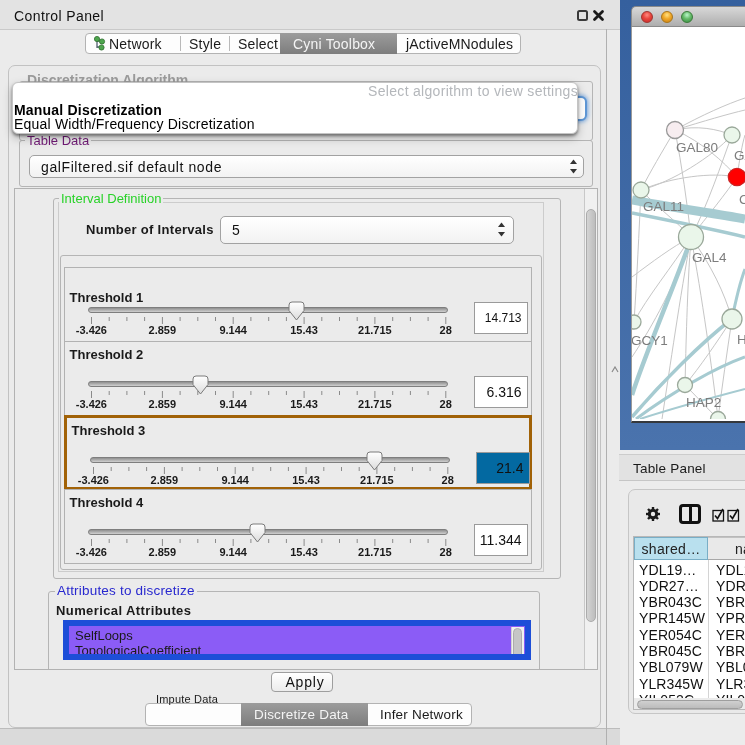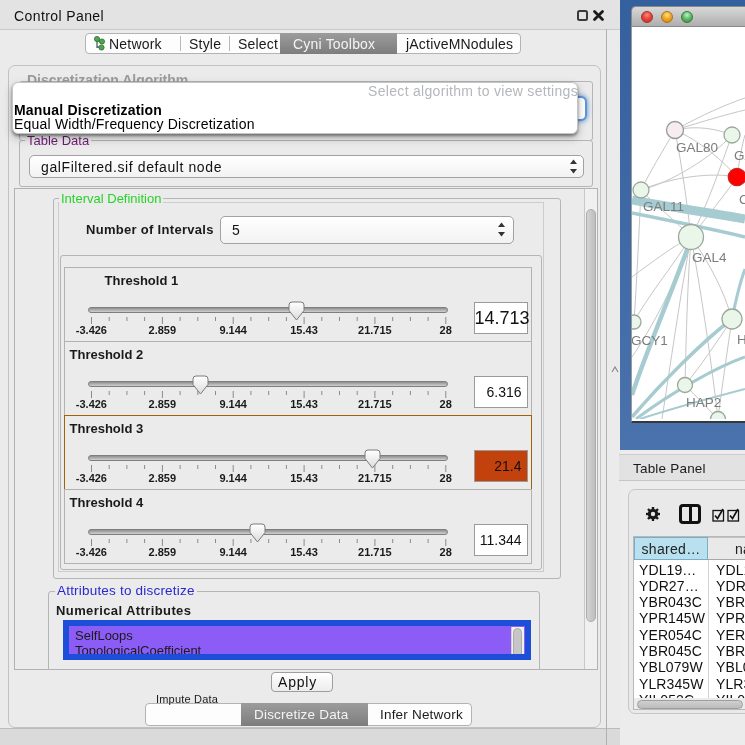--- a/index.html
+++ b/index.html
@@ -69,21 +69,21 @@
     <div class="ctext">5</div>
     <svg class="abs" style="right:7px;top:5px;" width="9" height="15" viewBox="0 0 9 15">
         <path d="M4.5 0.5 L8 5 L1 5 Z" fill="#333"></path>
         <path d="M4.5 14.5 L8 10 L1 10 Z" fill="#333"></path>
       </svg>
   </div>
 
   <div class="groupbox" style="left:45px;top:66px;width:480px;height:313px;"></div>
 
   <div class="abs" style="left:48.5px;top:78px;width:468.5px;height:75px;border:1px solid #b2b2b2;box-sizing:border-box;background:#ebebeb;">
-  <div class="abs t13 bold" style="left:5px;top:5px;margin-left:35px;">Threshold 1</div>
+  <div class="abs t13 bold" style="left:5px;top:22px;">Threshold 1</div>
   <div class="abs" style="left:23.5px;top:39px;width:360px;height:6px;background:linear-gradient(#8f8f8f,#d0d0d0);border:1px solid #7e7e7e;border-radius:4px;box-sizing:border-box;"></div>
   <svg class="abs" style="left:3.5px;top:49px;" width="400" height="8" viewBox="0 0 400 8">
         <line x1="23.5" y1="0" x2="23.5" y2="7" stroke="#8a8a8a" stroke-width="1"></line>
         <line x1="41.2" y1="0" x2="41.2" y2="4" stroke="#8a8a8a" stroke-width="1"></line>
         <line x1="58.9" y1="0" x2="58.9" y2="4" stroke="#8a8a8a" stroke-width="1"></line>
         <line x1="76.6" y1="0" x2="76.6" y2="4" stroke="#8a8a8a" stroke-width="1"></line>
         <line x1="94.4" y1="0" x2="94.4" y2="7" stroke="#8a8a8a" stroke-width="1"></line>
         <line x1="112.1" y1="0" x2="112.1" y2="4" stroke="#8a8a8a" stroke-width="1"></line>
         <line x1="129.8" y1="0" x2="129.8" y2="4" stroke="#8a8a8a" stroke-width="1"></line>
         <line x1="147.5" y1="0" x2="147.5" y2="4" stroke="#8a8a8a" stroke-width="1"></line>
@@ -109,21 +109,21 @@
   <div class="abs" style="left:351.2px;top:56px;width:60px;text-align:center;font-size:11px;font-weight:bold;color:#1a1a1a;">28</div>
   <svg class="abs" style="left:223.1px;top:33px;" width="17" height="20" viewBox="0 0 17 20">
         <defs>
           <linearGradient id="thg78" x1="0" y1="0" x2="0" y2="1">
             <stop offset="0" stop-color="#ffffff"></stop>
             <stop offset="1" stop-color="#dcdcdc"></stop>
           </linearGradient>
         </defs>
         <path d="M1 4 Q1 1 4 1 L13 1 Q16 1 16 4 L16 9.5 L8.5 19 L1 9.5 Z" fill="url(#thg78)" stroke="#7a7a7a" stroke-width="1"></path>
       </svg>
-  <div class="abs" style="left:409px;top:34px;width:54px;height:32px;background:#fff;border:1px solid #9a9a9a;box-sizing:border-box;font-size:18px;color:#111;text-align:left;line-height:30px;padding-right:5px;">14.713</div>
+  <div class="abs" style="left:409px;top:34px;width:54px;height:32px;background:#fff;border:1px solid #9a9a9a;box-sizing:border-box;font-size:12px;color:#111;text-align:right;line-height:30px;padding-right:5px;">14.713</div>
 </div>
 <div class="abs" style="left:48.5px;top:152px;width:468.5px;height:75px;border:1px solid #b2b2b2;box-sizing:border-box;background:#ebebeb;">
   <div class="abs t13 bold" style="left:5px;top:5px;">Threshold 2</div>
   <div class="abs" style="left:23.5px;top:39px;width:360px;height:6px;background:linear-gradient(#8f8f8f,#d0d0d0);border:1px solid #7e7e7e;border-radius:4px;box-sizing:border-box;"></div>
   <svg class="abs" style="left:3.5px;top:49px;" width="400" height="8" viewBox="0 0 400 8">
         <line x1="23.5" y1="0" x2="23.5" y2="7" stroke="#8a8a8a" stroke-width="1"></line>
         <line x1="41.2" y1="0" x2="41.2" y2="4" stroke="#8a8a8a" stroke-width="1"></line>
         <line x1="58.9" y1="0" x2="58.9" y2="4" stroke="#8a8a8a" stroke-width="1"></line>
         <line x1="76.6" y1="0" x2="76.6" y2="4" stroke="#8a8a8a" stroke-width="1"></line>
         <line x1="94.4" y1="0" x2="94.4" y2="7" stroke="#8a8a8a" stroke-width="1"></line>
@@ -154,21 +154,21 @@
         <defs>
           <linearGradient id="thg152" x1="0" y1="0" x2="0" y2="1">
             <stop offset="0" stop-color="#ffffff"></stop>
             <stop offset="1" stop-color="#dcdcdc"></stop>
           </linearGradient>
         </defs>
         <path d="M1 4 Q1 1 4 1 L13 1 Q16 1 16 4 L16 9.5 L8.5 19 L1 9.5 Z" fill="url(#thg152)" stroke="#7a7a7a" stroke-width="1"></path>
       </svg>
   <div class="abs" style="left:409px;top:34px;width:54px;height:32px;background:#fff;border:1px solid #9a9a9a;box-sizing:border-box;font-size:14px;color:#111;text-align:right;line-height:30px;padding-right:5px;">6.316</div>
 </div>
-<div class="abs" style="left:48.5px;top:226px;width:468.5px;height:75px;border:1px solid #a16207;box-sizing:border-box;background:#ebebeb;">
+<div class="abs" style="left:48.5px;top:226px;width:468.5px;height:75px;border:3px solid #a16207;box-sizing:border-box;background:#ebebeb;">
   <div class="abs t13 bold" style="left:5px;top:5px;">Threshold 3</div>
   <div class="abs" style="left:23.5px;top:39px;width:360px;height:6px;background:linear-gradient(#8f8f8f,#d0d0d0);border:1px solid #7e7e7e;border-radius:4px;box-sizing:border-box;"></div>
   <svg class="abs" style="left:3.5px;top:49px;" width="400" height="8" viewBox="0 0 400 8">
         <line x1="23.5" y1="0" x2="23.5" y2="7" stroke="#8a8a8a" stroke-width="1"></line>
         <line x1="41.2" y1="0" x2="41.2" y2="4" stroke="#8a8a8a" stroke-width="1"></line>
         <line x1="58.9" y1="0" x2="58.9" y2="4" stroke="#8a8a8a" stroke-width="1"></line>
         <line x1="76.6" y1="0" x2="76.6" y2="4" stroke="#8a8a8a" stroke-width="1"></line>
         <line x1="94.4" y1="0" x2="94.4" y2="7" stroke="#8a8a8a" stroke-width="1"></line>
         <line x1="112.1" y1="0" x2="112.1" y2="4" stroke="#8a8a8a" stroke-width="1"></line>
         <line x1="129.8" y1="0" x2="129.8" y2="4" stroke="#8a8a8a" stroke-width="1"></line>
@@ -195,21 +195,21 @@
   <div class="abs" style="left:351.2px;top:56px;width:60px;text-align:center;font-size:11px;font-weight:bold;color:#1a1a1a;">28</div>
   <svg class="abs" style="left:299.0px;top:33px;" width="17" height="20" viewBox="0 0 17 20">
         <defs>
           <linearGradient id="thg226" x1="0" y1="0" x2="0" y2="1">
             <stop offset="0" stop-color="#ffffff"></stop>
             <stop offset="1" stop-color="#dcdcdc"></stop>
           </linearGradient>
         </defs>
         <path d="M1 4 Q1 1 4 1 L13 1 Q16 1 16 4 L16 9.5 L8.5 19 L1 9.5 Z" fill="url(#thg226)" stroke="#7a7a7a" stroke-width="1"></path>
       </svg>
-  <div class="abs" style="left:409px;top:34px;width:54px;height:32px;background:#c2410c;border:1px solid #9a9a9a;box-sizing:border-box;font-size:14px;color:#111;text-align:right;line-height:30px;padding-right:5px;">21.4</div>
+  <div class="abs" style="left:409px;top:34px;width:54px;height:32px;background:#0369a1;border:1px solid #9a9a9a;box-sizing:border-box;font-size:14px;color:#111;text-align:right;line-height:30px;padding-right:5px;">21.4</div>
 </div>
 <div class="abs" style="left:48.5px;top:300px;width:468.5px;height:75px;border:1px solid #b2b2b2;box-sizing:border-box;background:#ebebeb;">
   <div class="abs t13 bold" style="left:5px;top:5px;">Threshold 4</div>
   <div class="abs" style="left:23.5px;top:39px;width:360px;height:6px;background:linear-gradient(#8f8f8f,#d0d0d0);border:1px solid #7e7e7e;border-radius:4px;box-sizing:border-box;"></div>
   <svg class="abs" style="left:3.5px;top:49px;" width="400" height="8" viewBox="0 0 400 8">
         <line x1="23.5" y1="0" x2="23.5" y2="7" stroke="#8a8a8a" stroke-width="1"></line>
         <line x1="41.2" y1="0" x2="41.2" y2="4" stroke="#8a8a8a" stroke-width="1"></line>
         <line x1="58.9" y1="0" x2="58.9" y2="4" stroke="#8a8a8a" stroke-width="1"></line>
         <line x1="76.6" y1="0" x2="76.6" y2="4" stroke="#8a8a8a" stroke-width="1"></line>
         <line x1="94.4" y1="0" x2="94.4" y2="7" stroke="#8a8a8a" stroke-width="1"></line>
@@ -258,21 +258,21 @@
 
     <div class="abs" style="right:1px;top:1px;width:13px;height:44px;background:#f0f0f0;border-left:1px solid #d0d0d0;box-sizing:border-box;">
       <div class="abs" style="left:1px;top:1px;width:9px;height:41px;background:#c6c6c6;border:1px solid #ababab;border-radius:5px;box-sizing:border-box;"></div>
     </div>
   </div>
 
   <div class="abs" style="right:0;top:0;width:13px;height:480px;background:#f0f0f0;border-left:1px solid #c8c8c8;box-sizing:border-box;"></div>
   <div class="abs" style="right:1.5px;top:20px;width:10px;height:413px;background:linear-gradient(90deg,#d4d4d4,#bdbdbd);border:1px solid #ababab;border-radius:5px;box-sizing:border-box;"></div>
 </div>
 
-<div class="abs" style="left:271px;top:672px;width:62px;height:20px;background:linear-gradient(#ffffff,#ececec);border:1px solid #9e9e9e;border-radius:4px;box-sizing:border-box;line-height:18px;font-size:14px;letter-spacing:0.8px;color:#111;padding-left:6px;">Apply</div>
+<div class="abs" style="left:271px;top:672px;width:62px;height:20px;background:linear-gradient(#ffffff,#ececec);border:1px solid #9e9e9e;border-radius:4px;box-sizing:border-box;text-align:center;line-height:18px;font-size:14px;letter-spacing:0.8px;color:#111;padding-left:6px;">Apply</div>
 
 <div class="abs" style="left:144.5px;top:703px;width:327px;height:23px;background:#fdfdfd;border:1px solid #b3b3b3;border-radius:4px;box-sizing:border-box;"></div>
 <div class="abs" style="left:241px;top:703px;width:127px;height:23px;background:linear-gradient(#9c9c9c,#7d7d7d);"></div>
 <div class="abs" style="left:156px;top:684px;font-size:11px;letter-spacing:0.2px;color:#1a1a1a;margin-top:9px;">Impute Data</div>
 <div class="abs" style="left:254px;top:706.5px;font-size:13.5px;letter-spacing:0.2px;color:#f4f4f4;">Discretize Data</div>
 <div class="abs" style="left:380px;top:706.5px;font-size:13.5px;letter-spacing:0.2px;color:#1a1a1a;">Infer Network</div>
 
 <div class="abs" style="left:0;top:728px;width:620px;height:17px;background:#dadada;border-top:1px solid #bcbcbc;box-sizing:border-box;"></div>
 
 <div class="abs" style="left:606px;top:29px;width:1px;height:716px;background:#b0b0b0;"></div>

